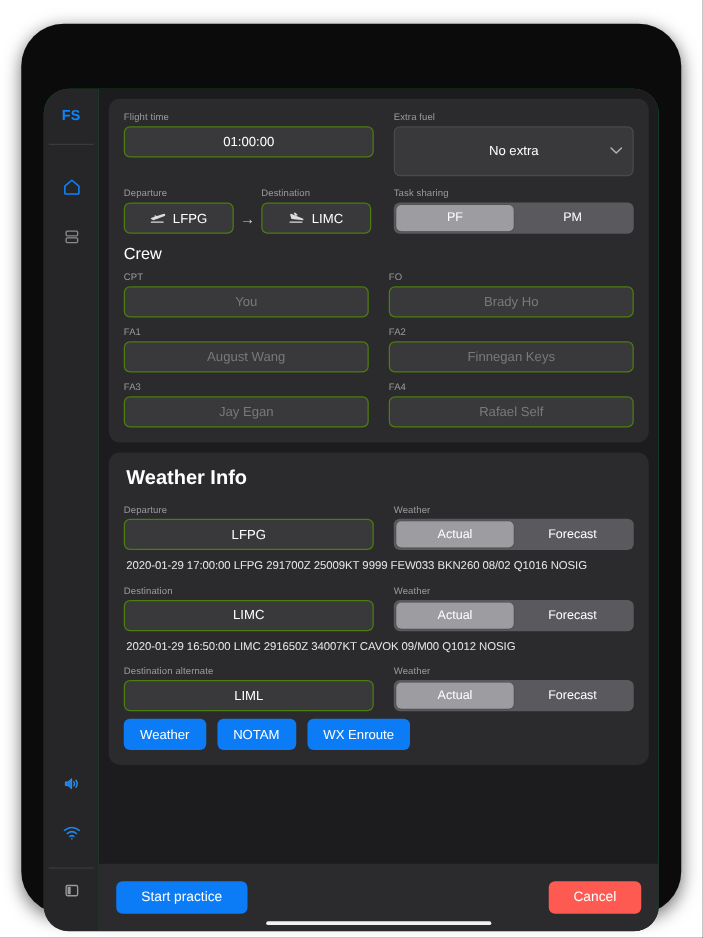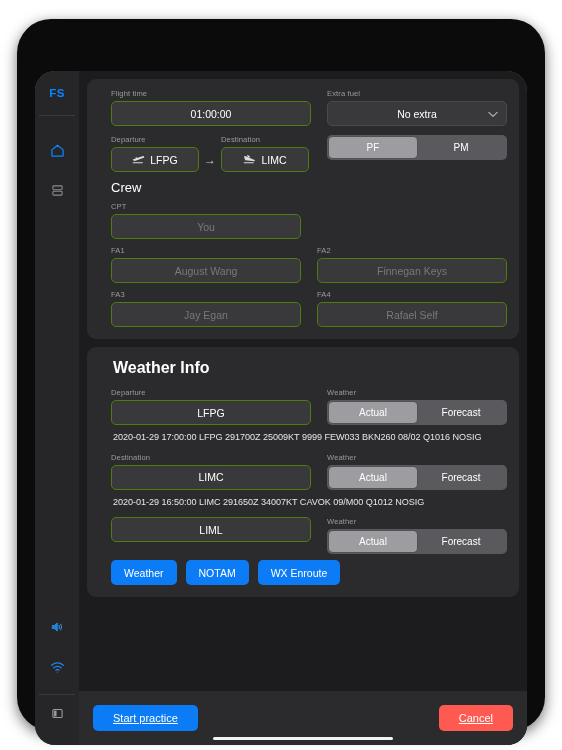--- a/index.html
+++ b/index.html
@@ -64,21 +64,21 @@
     display: flex;
     flex-direction: column;
     position: relative;
     overflow: hidden;
   }
 
   .panel {
     background: #2b2b2d;
     border-radius: 9px;
     margin: 0 8px;
-    padding: 10px 12px 12px 24px;
+    padding: 10px 12px 12px 12px;
   }
   .panel.first { margin-top: 8px; }
   .gap { height: 8px; flex: 0 0 8px; }
 
   
   .flabel {
     font-size: 7.6px;
     color: #9b9b9f;
     margin-bottom: 3px;
     letter-spacing: .1px;
@@ -96,21 +96,21 @@
     color: #ffffff;
     font-size: 10.5px;
     white-space: nowrap;
     overflow: hidden;
   }
   .field.placeholder { color: #79797d; }
   .field.hasicon { gap: 5px; }
 
   
   .select {
-    height: 25px;
+    height: 40px;
     background: #39393b;
     border: 1px solid #4a4a4c;
     border-radius: 5px;
     position: relative;
     display: flex;
     align-items: center;
     justify-content: center;
     color: #ffffff;
     font-size: 10.5px;
   }
@@ -204,21 +204,21 @@
   #footer {
     flex: 0 0 auto;
     height: 54px;
     background: #2b2b2d;
     display: flex;
     align-items: center;
     justify-content: space-between;
     padding: 0 14px;
     position: relative;
   }
-  #footer .btn { height: 26px; padding: 0 20px; font-size: 11px; text-decoration: underline; }
+  #footer .btn { height: 26px; padding: 0 20px; font-size: 11px; }
   #homebar {
     position: absolute;
     left: 50%; transform: translateX(-50%);
     bottom: 5px;
     width: 180px; height: 3.5px;
     background: #f2f2f4;
     border-radius: 2px;
   }
 
   #scroll {
@@ -339,33 +339,38 @@
                     <path d="M2 6.6 a1.7 1.7 0 0 1 2.3 -1 L21.4 12.6 L21.8 15 L4 13.2 Z"></path>
                     <path d="M10 8.6 L7.2 4.2 L9.2 3.4 L13.6 7.4 Z"></path>
                     <rect x="1.2" y="17" width="19" height="1.7" rx=".8"></rect>
                   </svg>
                 </span>
                 <span>LIMC</span>
               </div>
             </div>
           </div>
           <div>
+            <div class="flabel">Task sharing</div>
             <div class="seg">
               <div class="on">PF</div>
               <div>PM</div>
             </div>
           </div>
         </div>
 
         <div class="section-title">Crew</div>
 
         <div class="row2 mb">
           <div>
             <div class="flabel">CPT</div>
             <div class="field placeholder">You</div>
+          </div>
+          <div>
+            <div class="flabel">FO</div>
+            <div class="field placeholder">Brady Ho</div>
           </div>
         </div>
 
         <div class="row2 mb">
           <div>
             <div class="flabel">FA1</div>
             <div class="field placeholder">August Wang</div>
           </div>
           <div>
             <div class="flabel">FA2</div>
@@ -415,20 +420,21 @@
             <div class="seg">
               <div class="on">Actual</div>
               <div>Forecast</div>
             </div>
           </div>
         </div>
         <div class="metar">2020-01-29 16:50:00  LIMC 291650Z 34007KT CAVOK 09/M00 Q1012 NOSIG</div>
 
         <div class="row2 w">
           <div>
+            <div class="flabel">Destination alternate</div>
             <div class="field">LIML</div>
           </div>
           <div>
             <div class="flabel">Weather</div>
             <div class="seg">
               <div class="on">Actual</div>
               <div>Forecast</div>
             </div>
           </div>
         </div>

